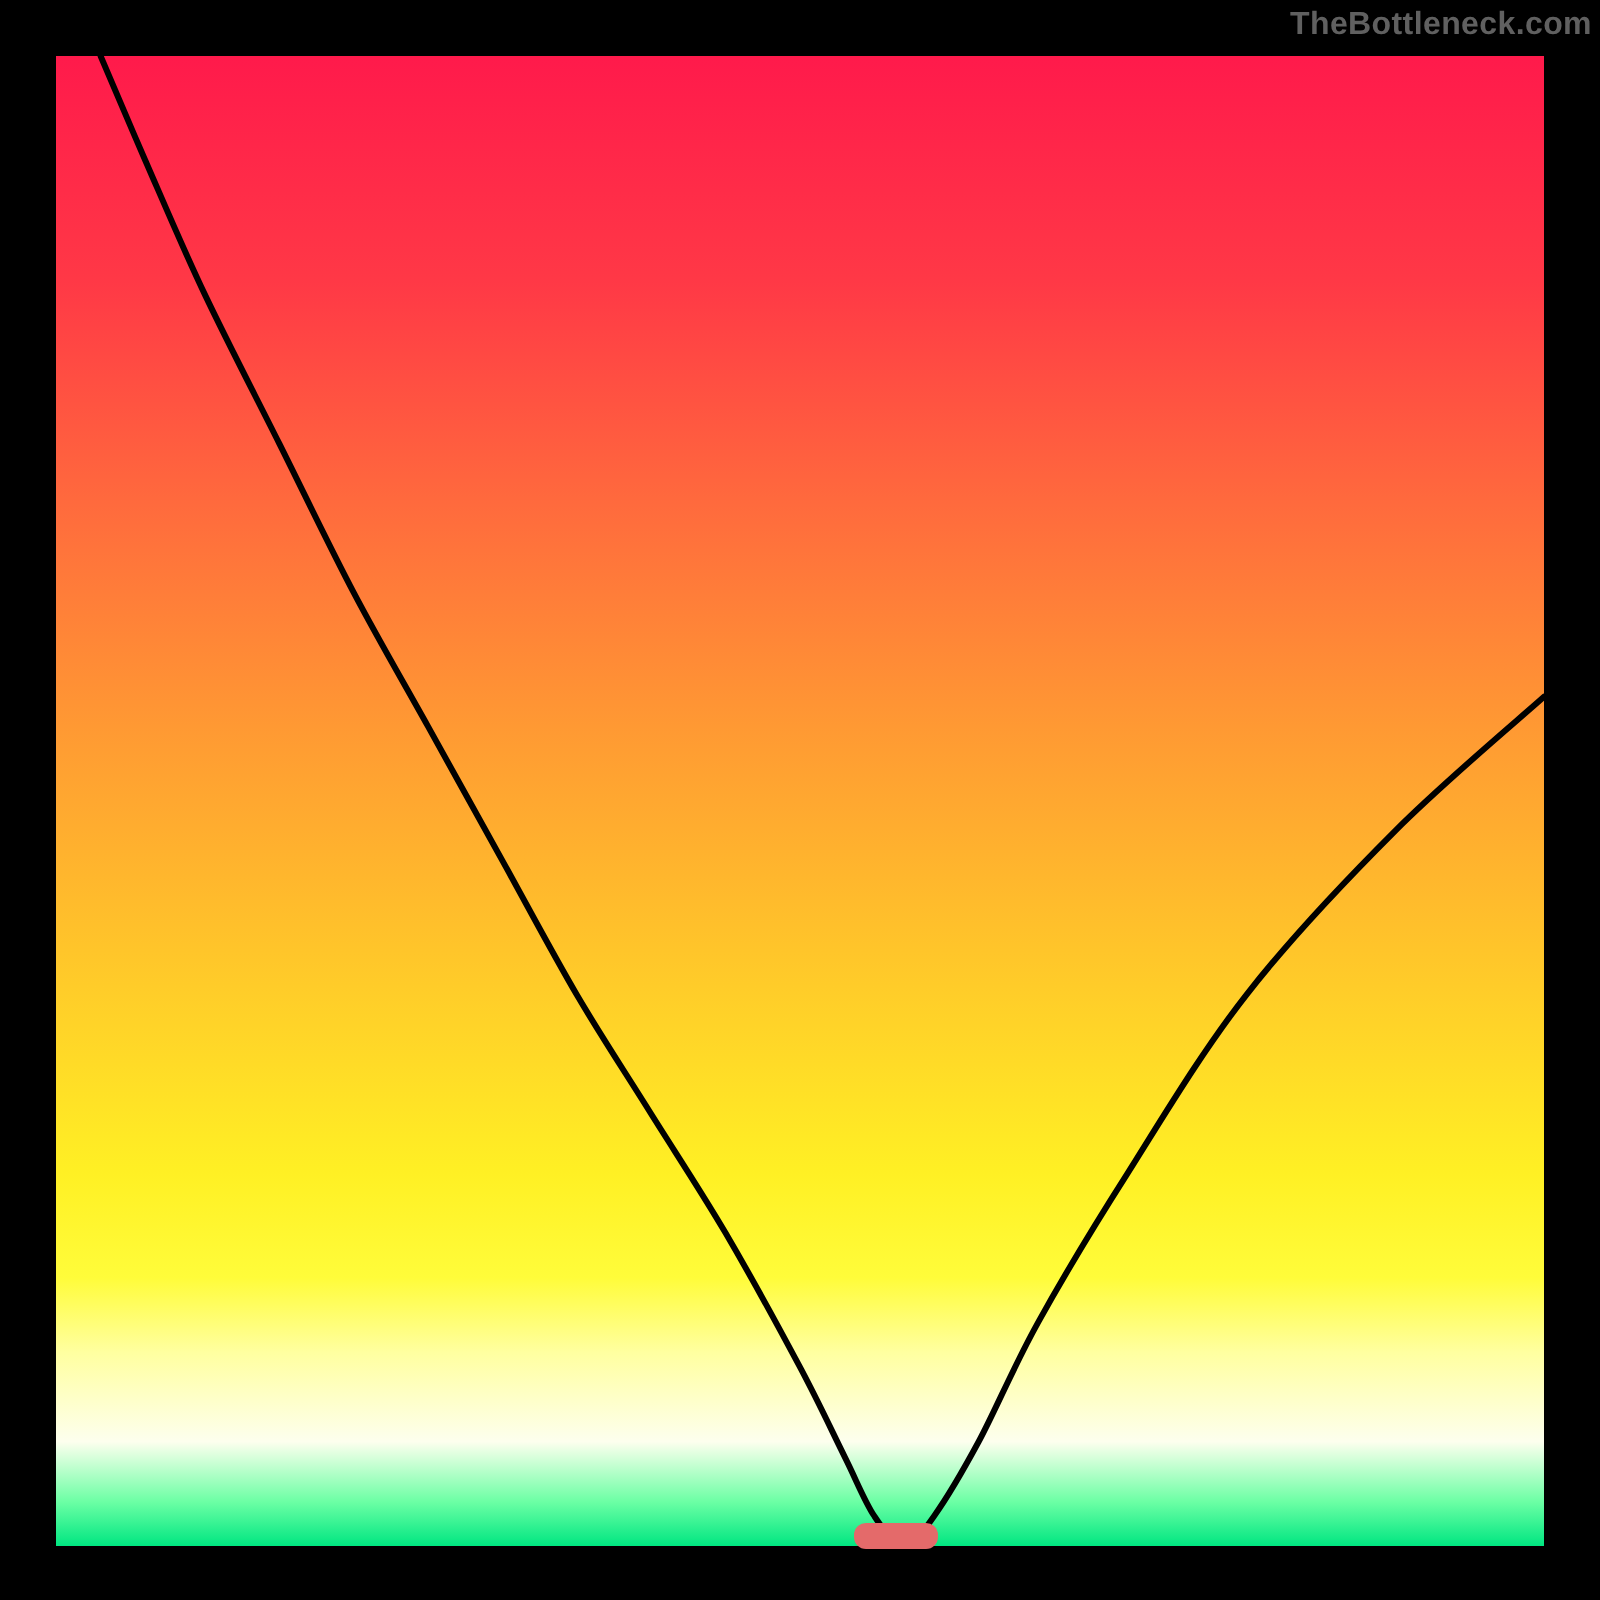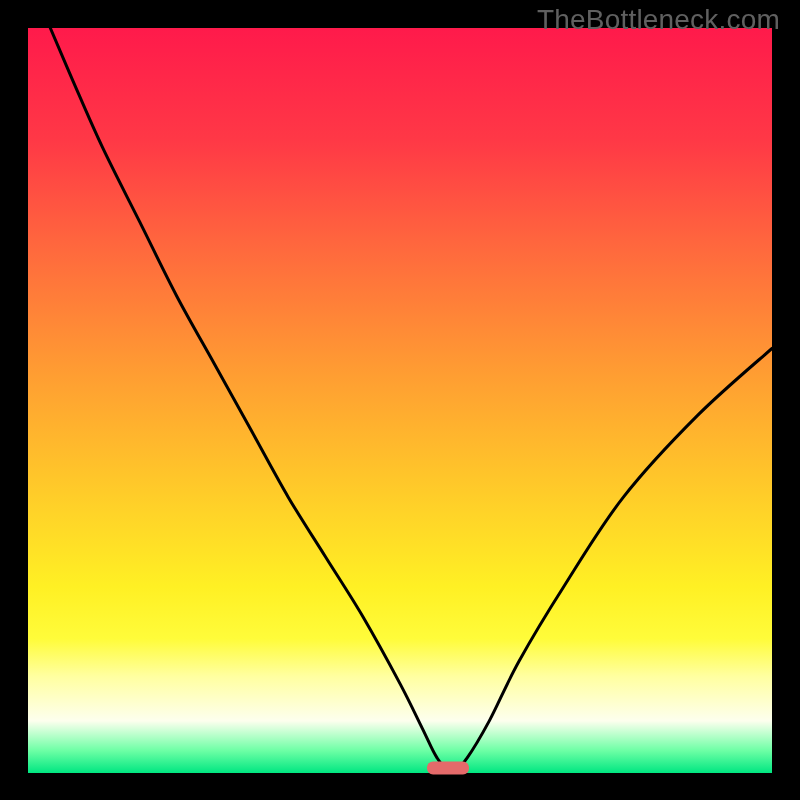--- a/index.html
+++ b/index.html
@@ -36,25 +36,25 @@
       #fffc3a 82%,
       #ffffa0 87%,
       #fdffee 93%,
       #6dffa5 97%,
       #00e681 100%
     );
   }
   .watermark {
     position: absolute;
     top: 4px;
-    right: 20px;
+    right: 4px;
     color: #606060;
-    font-size: 28px;
+    font-size: 16px;
     letter-spacing: 0.2px;
-    font-weight: 400;
+    font-weight: 700;
   }
   .marker {
     position: absolute;
     width: 42px;
     height: 13px;
     border-radius: 6px;
     background: #e46a6a;
     transform: translate(-50%, -50%);
   }
   svg.curve {

